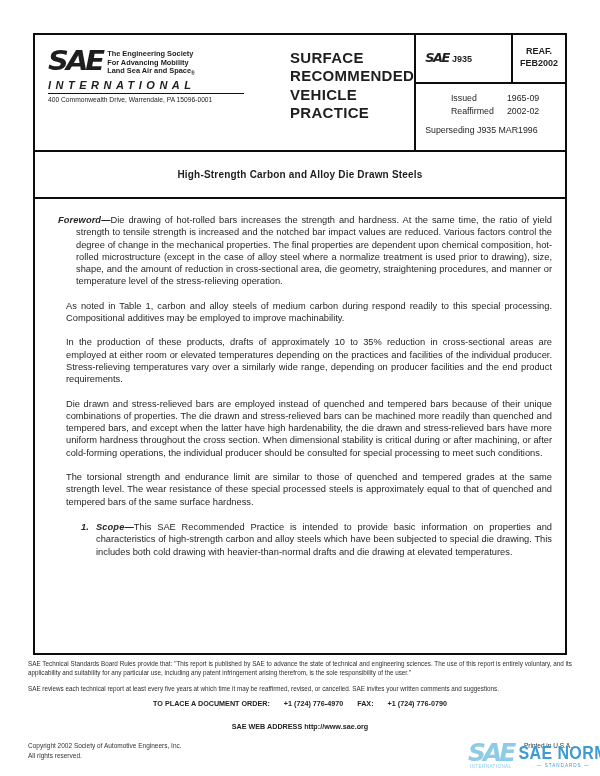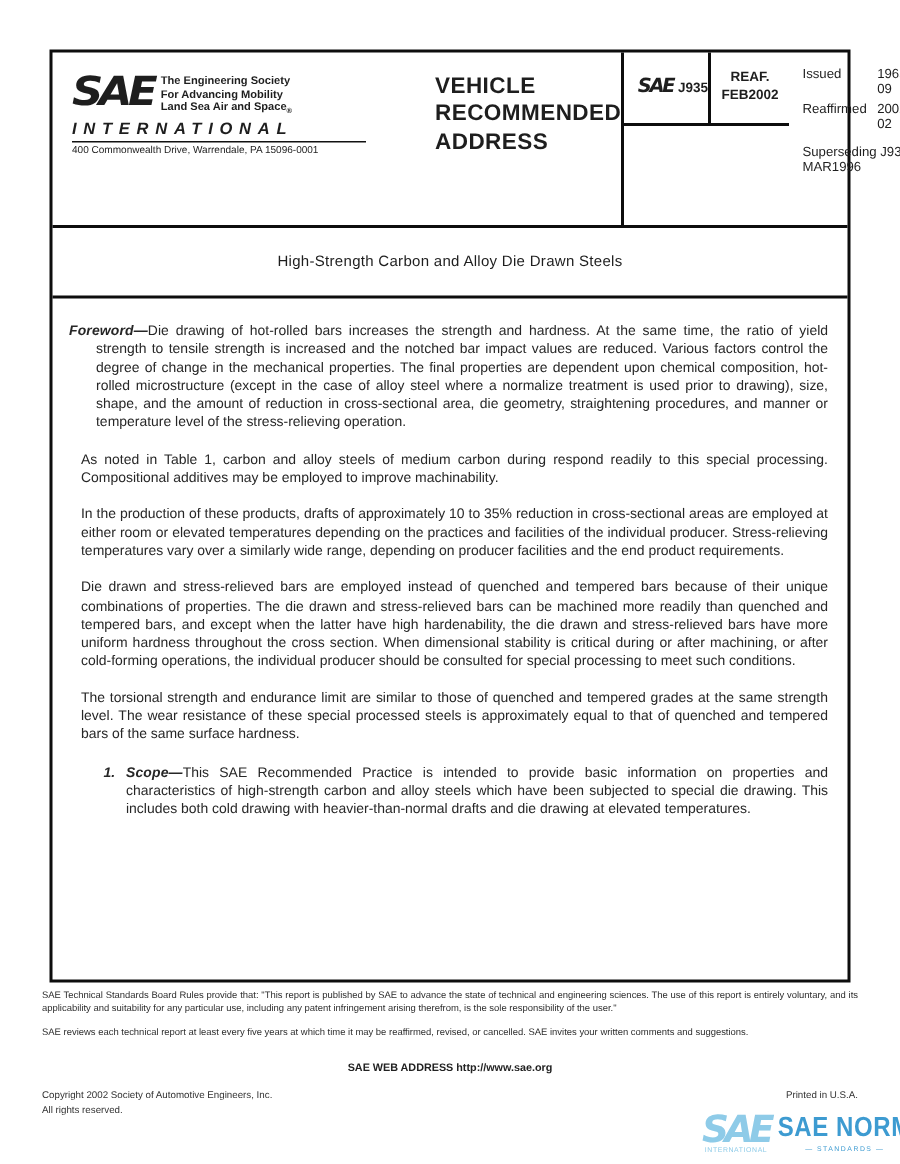--- a/index.html
+++ b/index.html
@@ -29,42 +29,42 @@
     font-size:29px; font-weight:bold; font-style:italic;
     letter-spacing:-3px; line-height:0.95; transform:scaleY(0.92);
   }
   .tagline { font-size:7.4px; font-weight:bold; line-height:1.18; margin-left:5px; margin-top:2px; white-space:nowrap; }
   .reg { font-size:5px; vertical-align:sub; }
   .intl { font-size:11px; font-weight:bold; font-style:italic; letter-spacing:4.5px; margin-top:1px; white-space:nowrap; }
   .addr { font-size:6.7px; border-top:1px solid #111; margin-top:2px; padding-top:2px; width:196px; white-space:nowrap; }
 
   .doc-type { font-size:15px; font-weight:bold; line-height:1.22; padding-top:1px; margin-left:32px; letter-spacing:0.3px; }
 
-  .header-right { width:158px; border-left:2.5px solid #0d0d0d; display:flex; flex-direction:row; }
+  .header-right { width:158px; border-left:2.5px solid #0d0d0d; display:flex; flex-direction:column; }
   .ref-top { display:flex; border-bottom:2px solid #0d0d0d; height:49px; }
   .ref-id { flex:1; padding:13px 0 0 9px; white-space:nowrap; }
   .sae-small { font-family:"DejaVu Sans", sans-serif; font-size:13px; font-weight:bold; font-style:italic; letter-spacing:-1.5px; }
   .ref-num { font-size:9px; font-weight:bold; margin-left:3px; }
   .ref-reaf { width:54px; border-left:2px solid #0d0d0d; font-size:9px; font-weight:bold; text-align:center; padding-top:10px; line-height:1.35; }
   .ref-bottom { padding:9px 0 0 9px; font-size:8.8px; }
   .ref-line { display:flex; margin-bottom:2.5px;justify-content:center; }
   .ref-label { width:56px; }
   .superseding { margin-top:9px; }
 
   
   .title-band {
     border-top:2.5px solid #0d0d0d; height:47px;
     display:flex; align-items:center; justify-content:center;
-    font-size:10px; font-weight:normal; letter-spacing:0.2px;
+    font-size:10px; font-weight:bold; letter-spacing:0.2px;
   }
 
   
   .body-box {
     border-top:2.5px solid #0d0d0d; height:455px;
-    padding:15px 13px 0 11px;
+    padding:15px 13px 0 23px;
     font-size:9.3px; line-height:12.3px; text-align:justify; color:#262626;
   }
   .para { margin-bottom:12px; }
   .foreword { padding-left:18px; text-indent:-18px; }
   .indent { margin-left:8px; }
   .scope { display:flex; margin-top:13px; }
   .scope-num { width:38px; padding-left:23px; font-weight:bold; font-style:italic; flex:none; }
   .scope-body { flex:1; }
   b i { letter-spacing:0.1px; }
 
@@ -105,23 +105,24 @@
           <div class="tagline">
             <div>The Engineering Society</div>
             <div>For Advancing Mobility</div>
             <div><span>Land Sea Air and Space</span><span class="reg">®</span></div>
           </div>
         </div>
         <div class="intl">INTERNATIONAL</div>
         <div class="addr">400 Commonwealth Drive, Warrendale, PA 15096-0001</div>
       </div>
       <div class="doc-type">
+        <div>SURFACE</div>
+        <div>RECOMMENDED</div>
         <div>VEHICLE</div>
-        <div>RECOMMENDED</div>
-        <div>ADDRESS</div>
+        <div>PRACTICE</div>
       </div>
     </div>
 
     <div class="header-right">
       <div class="ref-top">
         <div class="ref-id">
           <span class="sae-small">SAE</span><span class="ref-num">J935</span>
         </div>
         <div class="ref-reaf">
           <div>REAF.</div>
@@ -155,20 +156,26 @@
     <div class="scope">
       <span class="scope-num">1.</span>
       <span class="scope-body"><b><i>Scope—</i></b><span>This SAE Recommended Practice is intended to provide basic information on properties and characteristics of high-strength carbon and alloy steels which have been subjected to special die drawing. This includes both cold drawing with heavier-than-normal drafts and die drawing at elevated temperatures.</span></span>
     </div>
   </div>
 </div>
 
 <div class="footer">
   <p class="fine">SAE Technical Standards Board Rules provide that: "This report is published by SAE to advance the state of technical and engineering sciences. The use of this report is entirely voluntary, and its applicability and suitability for any particular use, including any patent infringement arising therefrom, is the sole responsibility of the user."</p>
   <p class="fine">SAE reviews each technical report at least every five years at which time it may be reaffirmed, revised, or cancelled. SAE invites your written comments and suggestions.</p>
+  <div class="order-line">
+    <span>TO PLACE A DOCUMENT ORDER:</span>
+    <span class="gap">+1 (724) 776-4970</span>
+    <span class="gap">FAX:</span>
+    <span class="gap">+1 (724) 776-0790</span>
+  </div>
   <div class="web-line">
     <span>SAE WEB ADDRESS</span>
     <span>http://www.sae.org</span>
   </div>
   <div class="copy-row">
     <div class="copy-left">
       <div>Copyright 2002 Society of Automotive Engineers, Inc.</div>
       <div>All rights reserved.</div>
     </div>
     <div class="printed">Printed in U.S.A.</div>

